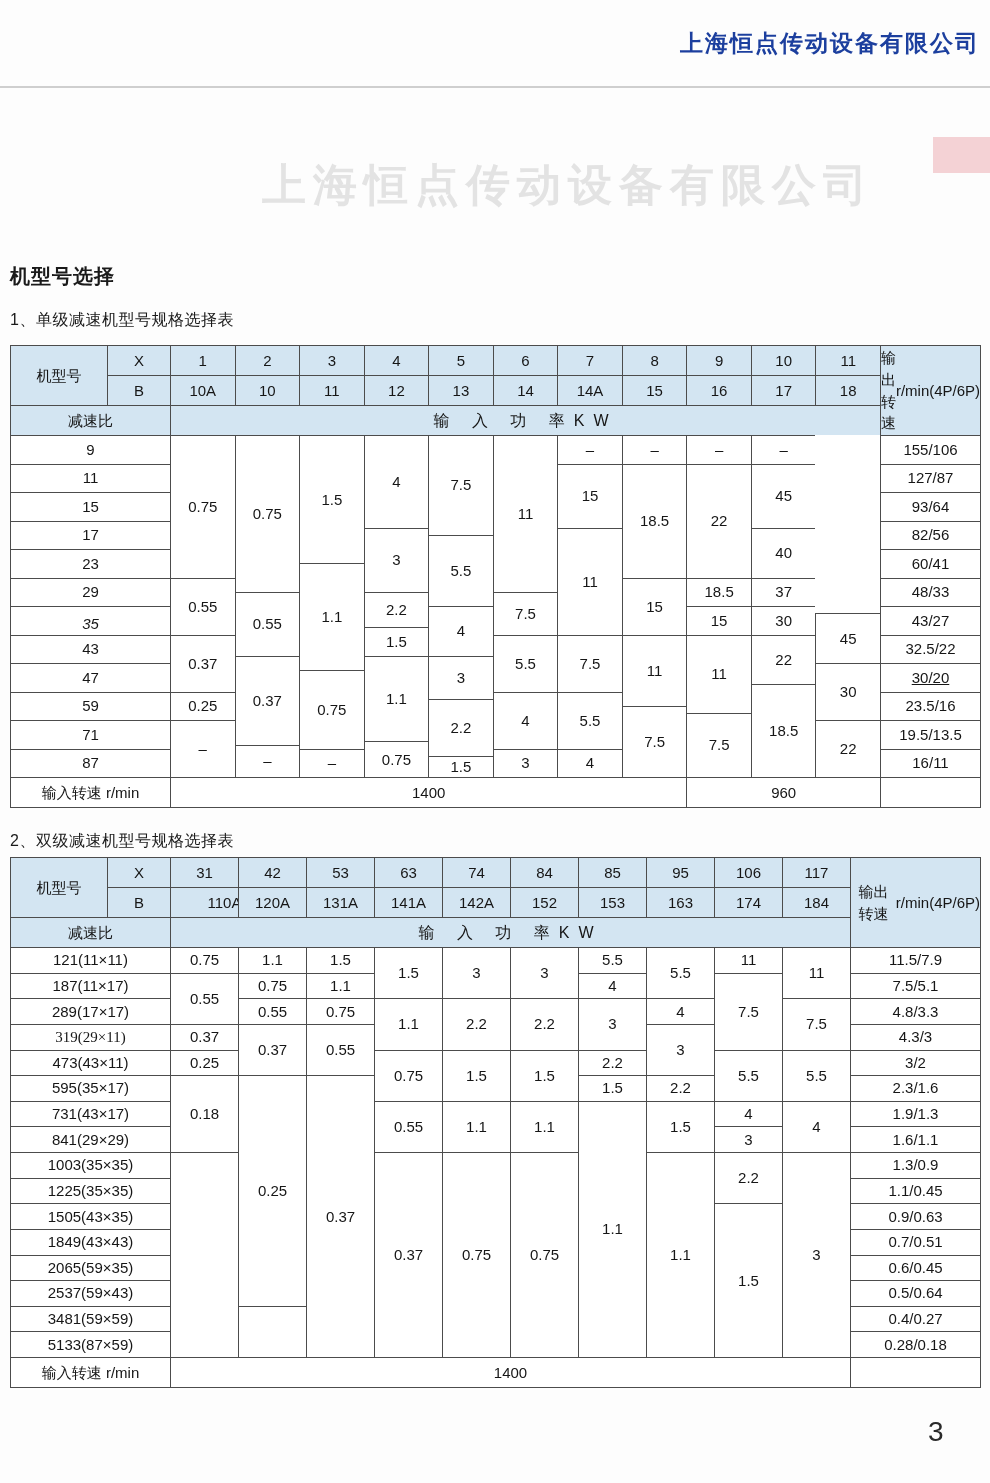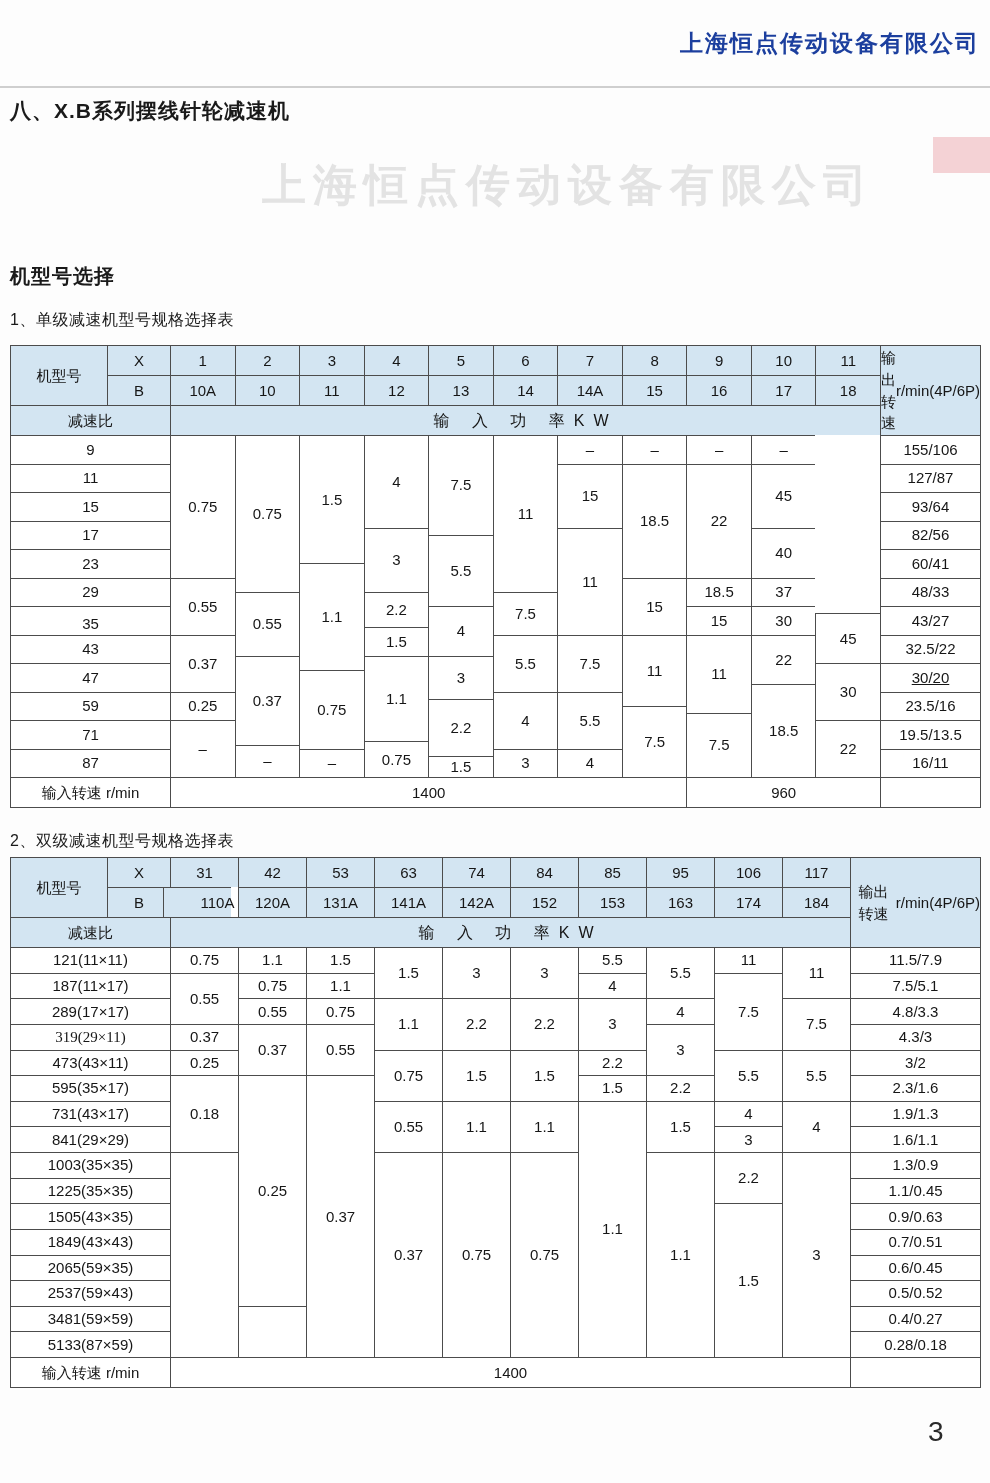--- a/index.html
+++ b/index.html
@@ -31,21 +31,20 @@
 </style>
 </head>
 <body>
 
 <div class="page">
 
 
   <div class="abs company">上海恒点传动设备有限公司</div>
   <div class="abs rule"></div>
 
-  <div class="abs sec-title">八、X.B系列摆线针轮减速机</div>
   <div class="abs watermark">上海恒点传动设备有限公司</div>
   <div class="abs pink-box"></div>
 
   <div class="abs sel-heading">机型号选择</div>
 
   <div class="abs tbl-title t1-title">1、单级减速机型号规格选择表</div>
   <div class="spec-table" id="table1" style="left: 10px; top: 345px; width: 970px; height: 462px;">
       <div class="cell hd" style="left: 0px; top: 0px; width: 97px; height: 60px;">机型号</div>
       <div class="cell hd" style="left: 97px; top: 0px; width: 63px; height: 30px;">X</div>
       <div class="cell hd" style="left: 97px; top: 30px; width: 63px; height: 30px;">B</div>
@@ -77,21 +76,21 @@
         <div>(4P/6P)</div>
       </div>
       <div class="cell hd" style="left: 0px; top: 60px; width: 160px; height: 30px;">减速比</div>
       <div class="cell hd pw" style="left: 160px; top: 60px; width: 710px; height: 30px;">输 入 功 率KW</div>
       <div class="cell" style="left: 0px; top: 90px; width: 160px; height: 28.5px;">9</div>
       <div class="cell" style="left: 0px; top: 118.5px; width: 160px; height: 28.5px;">11</div>
       <div class="cell" style="left: 0px; top: 147px; width: 160px; height: 28.5px;">15</div>
       <div class="cell" style="left: 0px; top: 175.5px; width: 160px; height: 28.5px;">17</div>
       <div class="cell" style="left: 0px; top: 204px; width: 160px; height: 28.5px;">23</div>
       <div class="cell" style="left: 0px; top: 232.5px; width: 160px; height: 28.5px;">29</div>
-      <div class="cell" style="left: 0px; top: 261px; width: 160px; height: 34px;">35</div>
+      <div class="cell" style="left: 0px; top: 261px; width: 160px; height: 34px; font-style: italic;">35</div>
       <div class="cell" style="left: 0px; top: 289.5px; width: 160px; height: 28.5px;">43</div>
       <div class="cell" style="left: 0px; top: 318px; width: 160px; height: 28.5px;">47</div>
       <div class="cell" style="left: 0px; top: 346.5px; width: 160px; height: 28.5px;">59</div>
       <div class="cell" style="left: 0px; top: 375px; width: 160px; height: 28.5px;">71</div>
       <div class="cell" style="left: 0px; top: 403.5px; width: 160px; height: 28.5px;">87</div>
       <div class="cell" style="left: 870px; top: 90px; width: 100px; height: 28.5px;">155/106</div>
       <div class="cell" style="left: 870px; top: 118.5px; width: 100px; height: 28.5px;">127/87</div>
       <div class="cell" style="left: 870px; top: 147px; width: 100px; height: 28.5px;">93/64</div>
       <div class="cell" style="left: 870px; top: 175.5px; width: 100px; height: 28.5px;">82/56</div>
       <div class="cell" style="left: 870px; top: 204px; width: 100px; height: 28.5px;">60/41</div>
@@ -173,21 +172,21 @@
       <div class="cell hd" style="left: 160px; top: 0px; width: 68px; height: 30px;">31</div>
       <div class="cell hd" style="left: 228px; top: 0px; width: 68px; height: 30px;">42</div>
       <div class="cell hd" style="left: 296px; top: 0px; width: 68px; height: 30px;">53</div>
       <div class="cell hd" style="left: 364px; top: 0px; width: 68px; height: 30px;">63</div>
       <div class="cell hd" style="left: 432px; top: 0px; width: 68px; height: 30px;">74</div>
       <div class="cell hd" style="left: 500px; top: 0px; width: 68px; height: 30px;">84</div>
       <div class="cell hd" style="left: 568px; top: 0px; width: 68px; height: 30px;">85</div>
       <div class="cell hd" style="left: 636px; top: 0px; width: 68px; height: 30px;">95</div>
       <div class="cell hd" style="left: 704px; top: 0px; width: 68px; height: 30px;">106</div>
       <div class="cell hd" style="left: 772px; top: 0px; width: 68px; height: 30px;">117</div>
-      <div class="cell hd" style="left: 153px; top: 30px; width: 68px; height: 30px; padding-left: 40px;">110A</div>
+      <div class="cell hd" style="left: 160px; top: 30px; width: 68px; height: 30px; padding-left: 40px;">110A</div>
       <div class="cell hd" style="left: 228px; top: 30px; width: 68px; height: 30px;">120A</div>
       <div class="cell hd" style="left: 296px; top: 30px; width: 68px; height: 30px;">131A</div>
       <div class="cell hd" style="left: 364px; top: 30px; width: 68px; height: 30px;">141A</div>
       <div class="cell hd" style="left: 432px; top: 30px; width: 68px; height: 30px;">142A</div>
       <div class="cell hd" style="left: 500px; top: 30px; width: 68px; height: 30px;">152</div>
       <div class="cell hd" style="left: 568px; top: 30px; width: 68px; height: 30px;">153</div>
       <div class="cell hd" style="left: 636px; top: 30px; width: 68px; height: 30px;">163</div>
       <div class="cell hd" style="left: 704px; top: 30px; width: 68px; height: 30px;">174</div>
       <div class="cell hd" style="left: 772px; top: 30px; width: 68px; height: 30px;">184</div>
       <div class="cell hd outhd" style="left: 840px; top: 0px; width: 130px; height: 90px;">
@@ -219,21 +218,21 @@
       <div class="cell" style="left: 840px; top: 166.88px; width: 130px; height: 25.63px;">4.3/3</div>
       <div class="cell" style="left: 840px; top: 192.5px; width: 130px; height: 25.63px;">3/2</div>
       <div class="cell" style="left: 840px; top: 218.13px; width: 130px; height: 25.63px;">2.3/1.6</div>
       <div class="cell" style="left: 840px; top: 243.75px; width: 130px; height: 25.63px;">1.9/1.3</div>
       <div class="cell" style="left: 840px; top: 269.38px; width: 130px; height: 25.63px;">1.6/1.1</div>
       <div class="cell" style="left: 840px; top: 295px; width: 130px; height: 25.63px;">1.3/0.9</div>
       <div class="cell" style="left: 840px; top: 320.63px; width: 130px; height: 25.63px;">1.1/0.45</div>
       <div class="cell" style="left: 840px; top: 346.25px; width: 130px; height: 25.63px;">0.9/0.63</div>
       <div class="cell" style="left: 840px; top: 371.88px; width: 130px; height: 25.63px;">0.7/0.51</div>
       <div class="cell" style="left: 840px; top: 397.5px; width: 130px; height: 25.63px;">0.6/0.45</div>
-      <div class="cell" style="left: 840px; top: 423.13px; width: 130px; height: 25.63px;">0.5/0.52</div>
+      <div class="cell" style="left: 840px; top: 423.13px; width: 130px; height: 25.63px;">0.5/0.64</div>
       <div class="cell" style="left: 840px; top: 448.75px; width: 130px; height: 25.63px;">0.4/0.27</div>
       <div class="cell" style="left: 840px; top: 474.38px; width: 130px; height: 25.63px;">0.28/0.18</div>
       <div class="cell" style="left: 160px; top: 90px; width: 68px; height: 25.63px;">0.75</div>
       <div class="cell" style="left: 160px; top: 115.63px; width: 68px; height: 51.25px;">0.55</div>
       <div class="cell" style="left: 160px; top: 166.88px; width: 68px; height: 25.63px;">0.37</div>
       <div class="cell" style="left: 160px; top: 192.5px; width: 68px; height: 25.63px;">0.25</div>
       <div class="cell" style="left: 160px; top: 218.13px; width: 68px; height: 76.88px;">0.18</div>
       <div class="cell" style="left: 160px; top: 295px; width: 68px; height: 205px;"></div>
       <div class="cell" style="left: 228px; top: 90px; width: 68px; height: 25.63px;">1.1</div>
       <div class="cell" style="left: 228px; top: 115.63px; width: 68px; height: 25.63px;">0.75</div>

